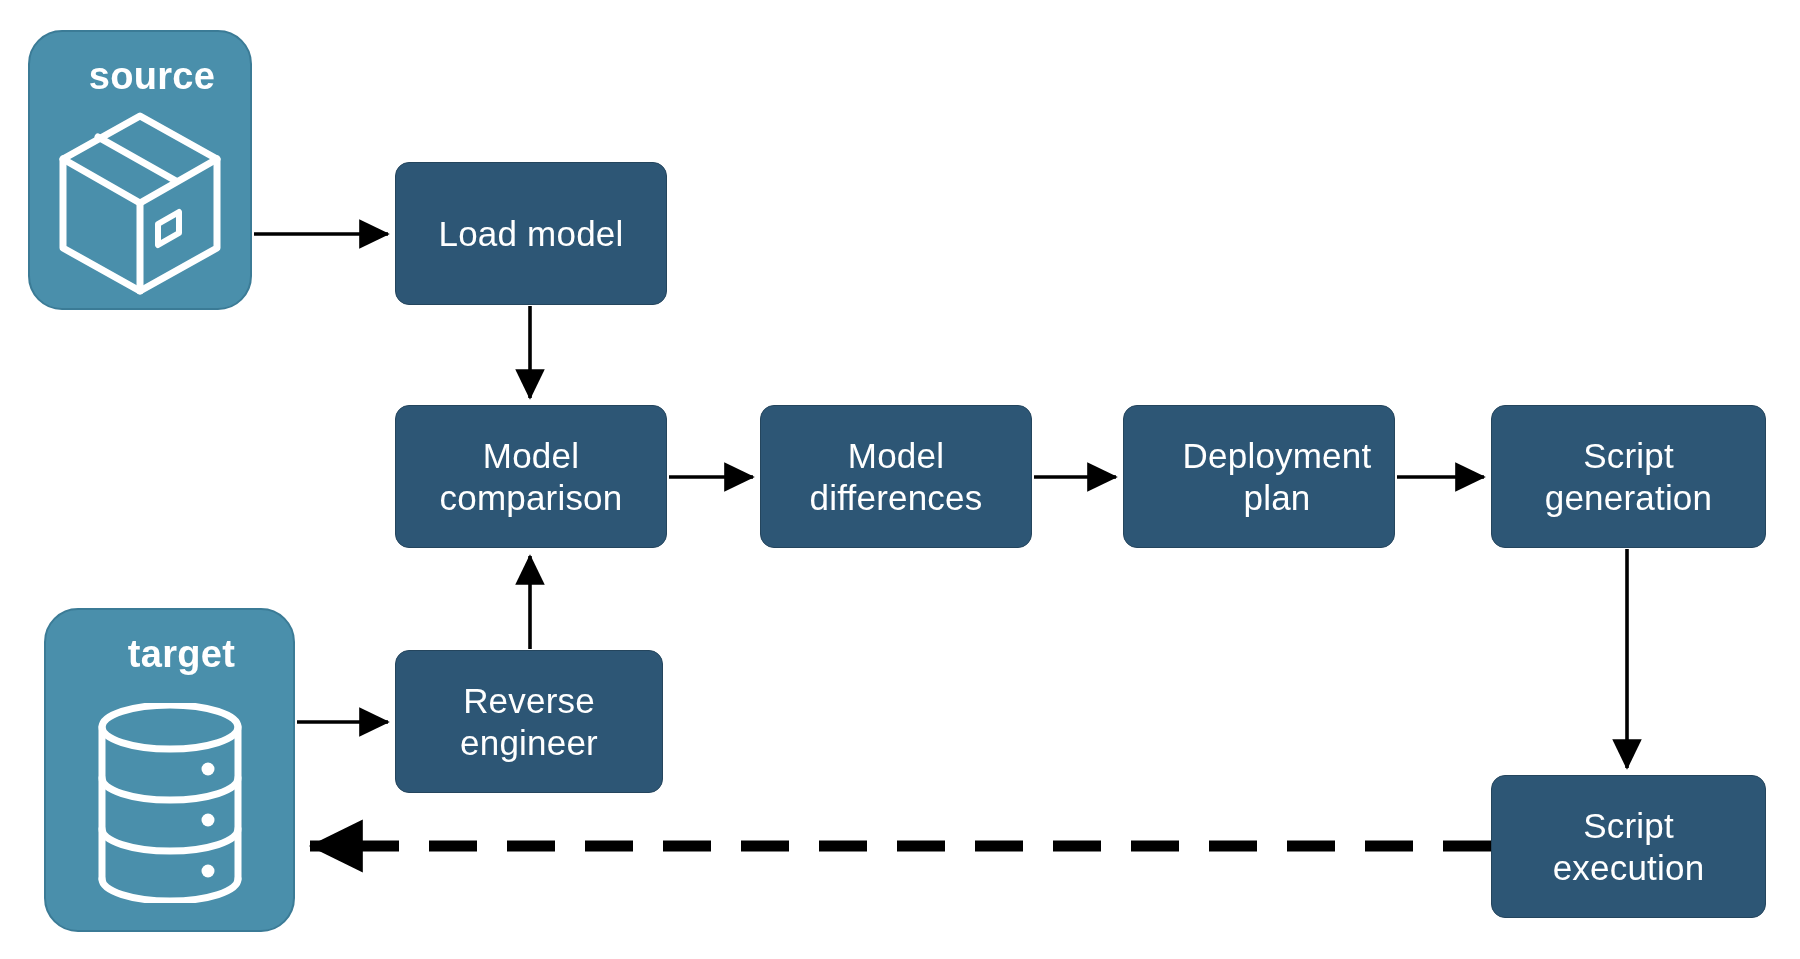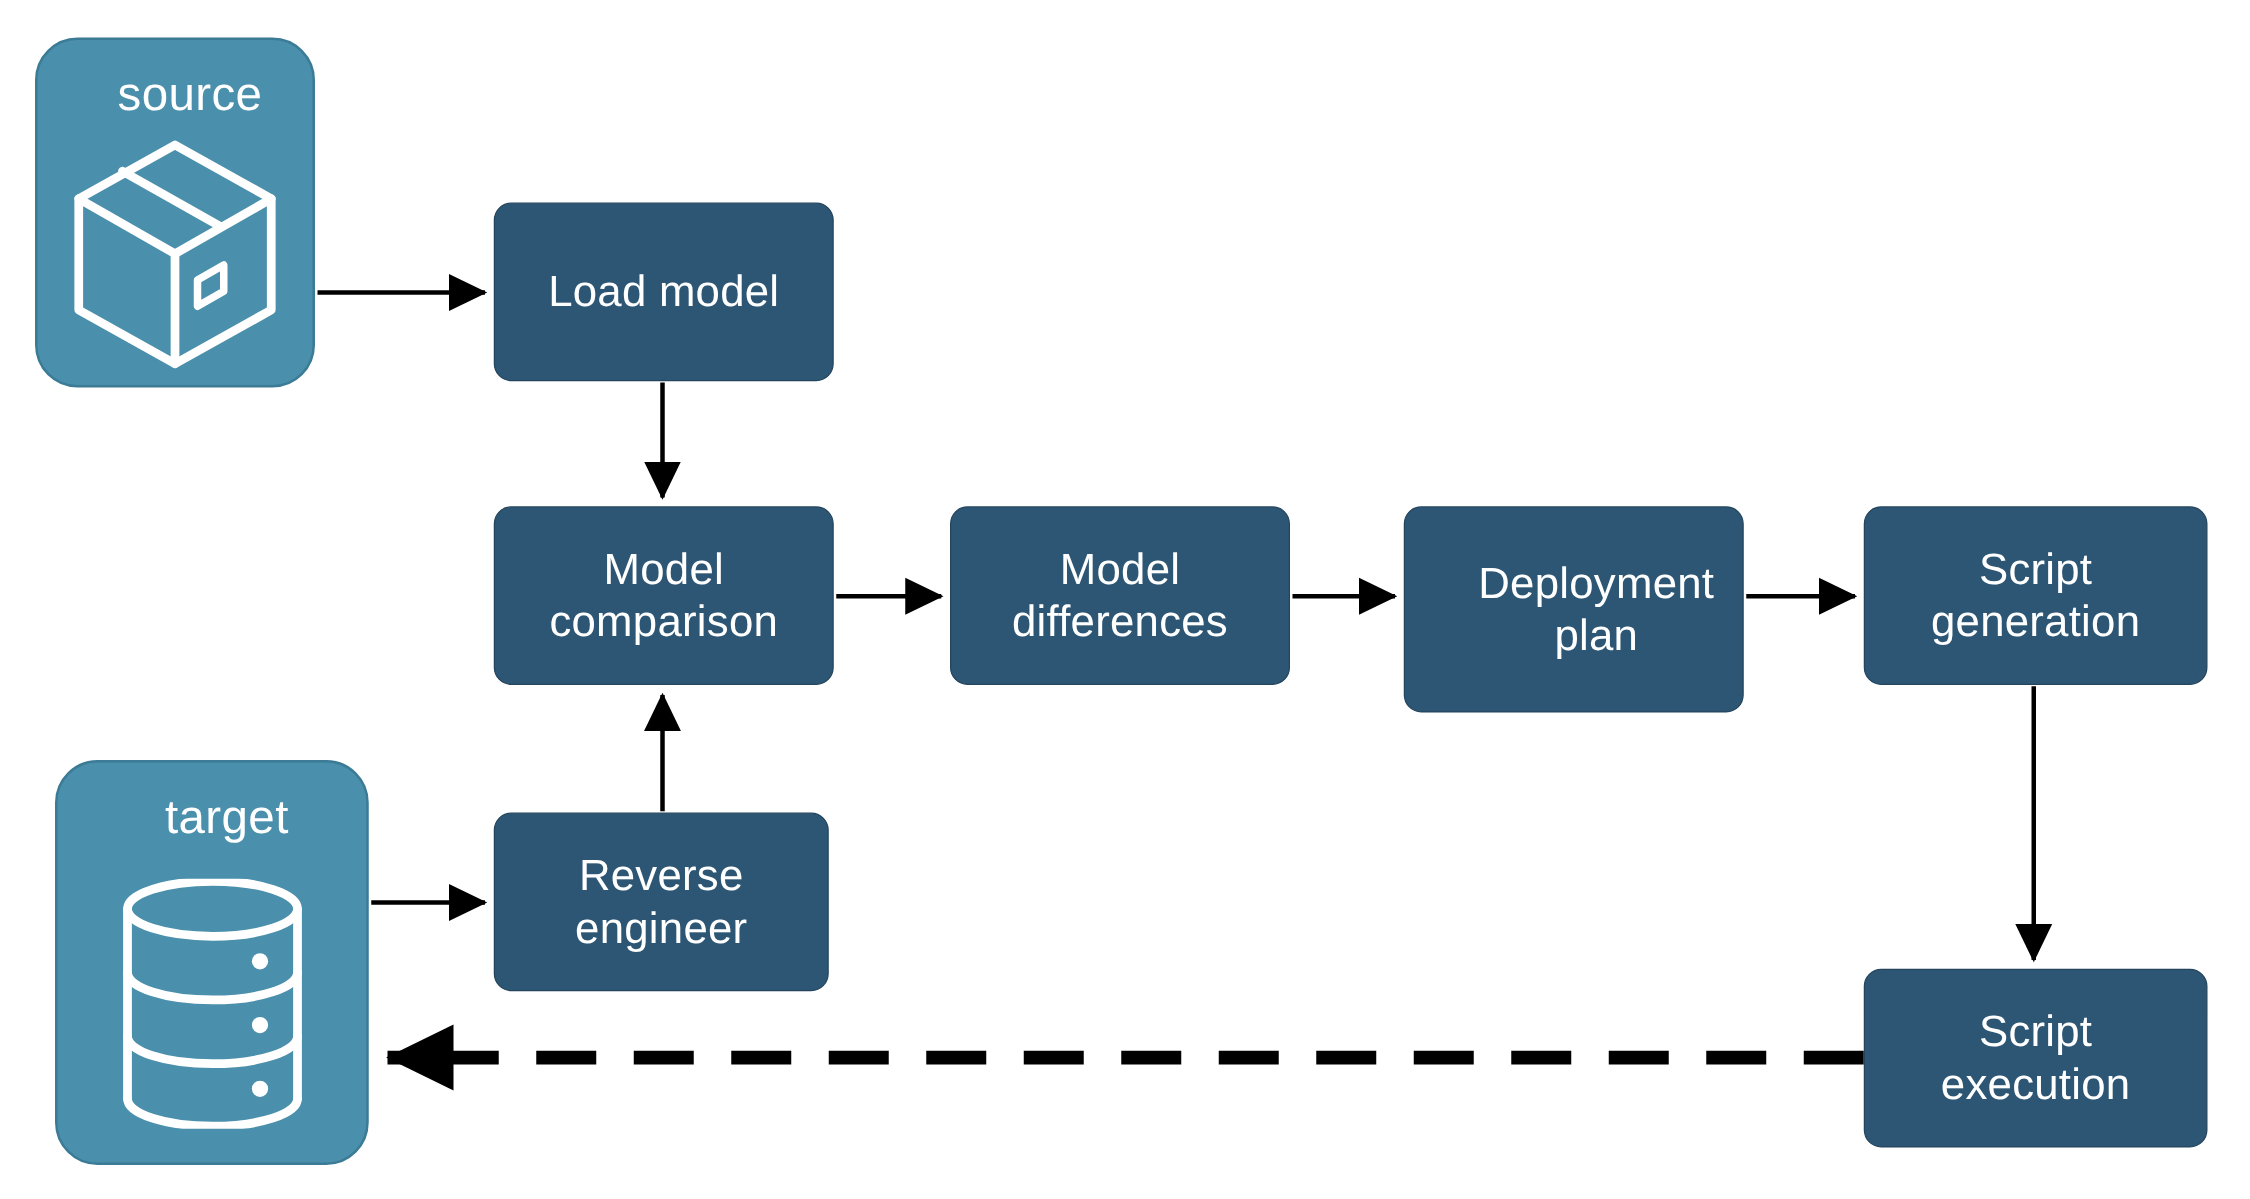--- a/index.html
+++ b/index.html
@@ -46,21 +46,21 @@
   }
   .endpoint {
     background: #4a8fab;
     border: 2px solid #3b7b96;
     border-radius: 34px;
     flex-direction: column;
     justify-content: flex-start;
   }
   .endpoint-label {
     font-size: 38px;
-    font-weight: normal;
+    font-weight: bold;
     margin-top: 22px;
     letter-spacing: 0.3px;
     margin-left: 24px;
   }
   .endpoint-icon {
     flex: 1;
     display: flex;
     align-items: center;
     justify-content: center;
     width: 100%;
@@ -162,21 +162,21 @@
   </div>
 
   <div class="node proc" style="left:395px; top:162px; width:272px; height:143px;">Load model</div>
 
   <div class="node proc" style="left:395px; top:405px; width:272px; height:143px;">Model
 comparison</div>
 
   <div class="node proc" style="left:760px; top:405px; width:272px; height:143px;">Model
 differences</div>
 
-  <div class="node proc" style="left:1123px; top:405px; width:272px; height:165px;padding-left:36px;">Deployment
+  <div class="node proc" style="left:1123px; top:405px; width:272px; height:143px;padding-left:36px;">Deployment
 plan</div>
 
   <div class="node proc" style="left:1491px; top:405px; width:275px; height:143px;">Script
 generation</div>
 
   <div class="node proc" style="left:395px; top:650px; width:268px; height:143px;">Reverse
 engineer</div>
 
   <div class="node proc" style="left:1491px; top:775px; width:275px; height:143px;">Script
 execution</div>

